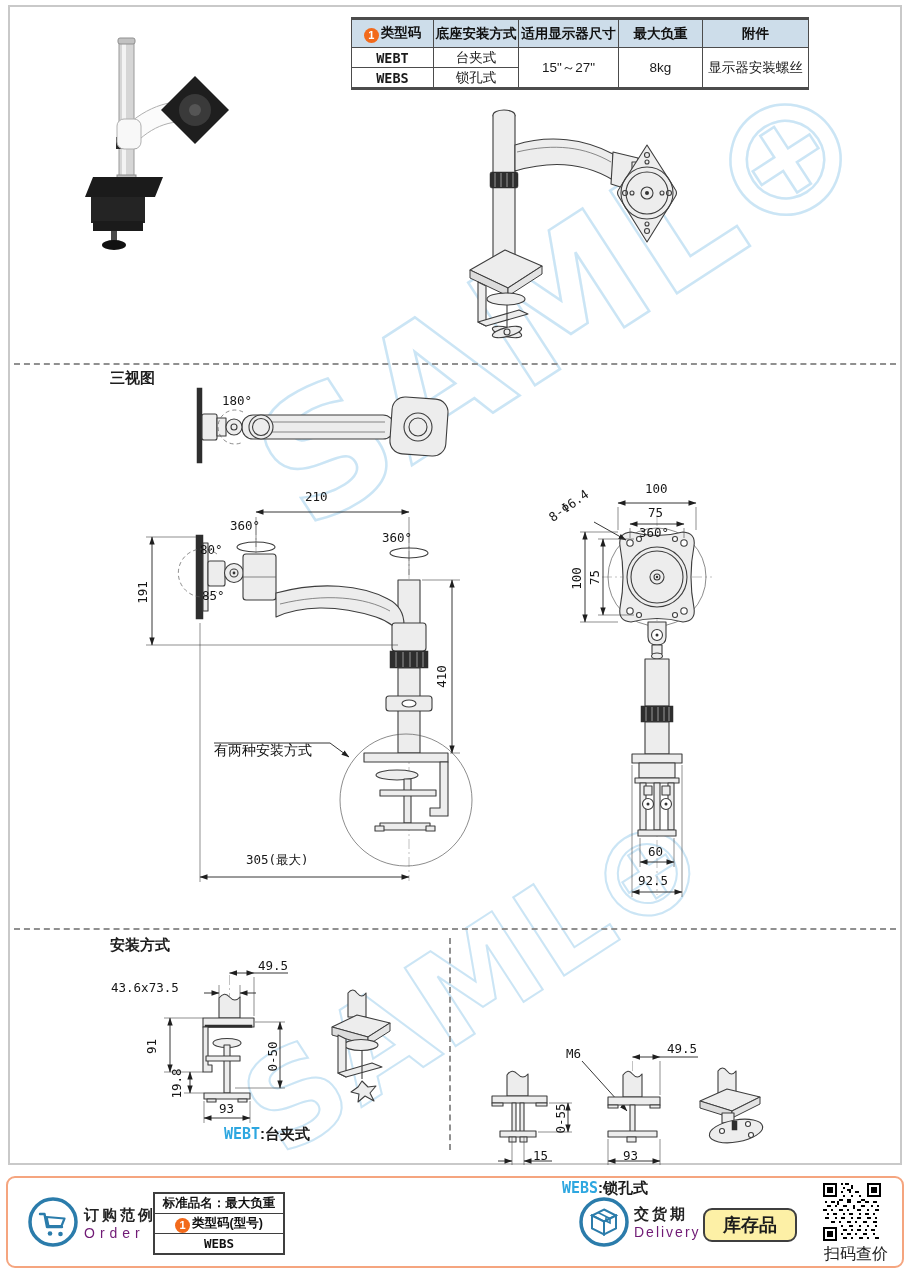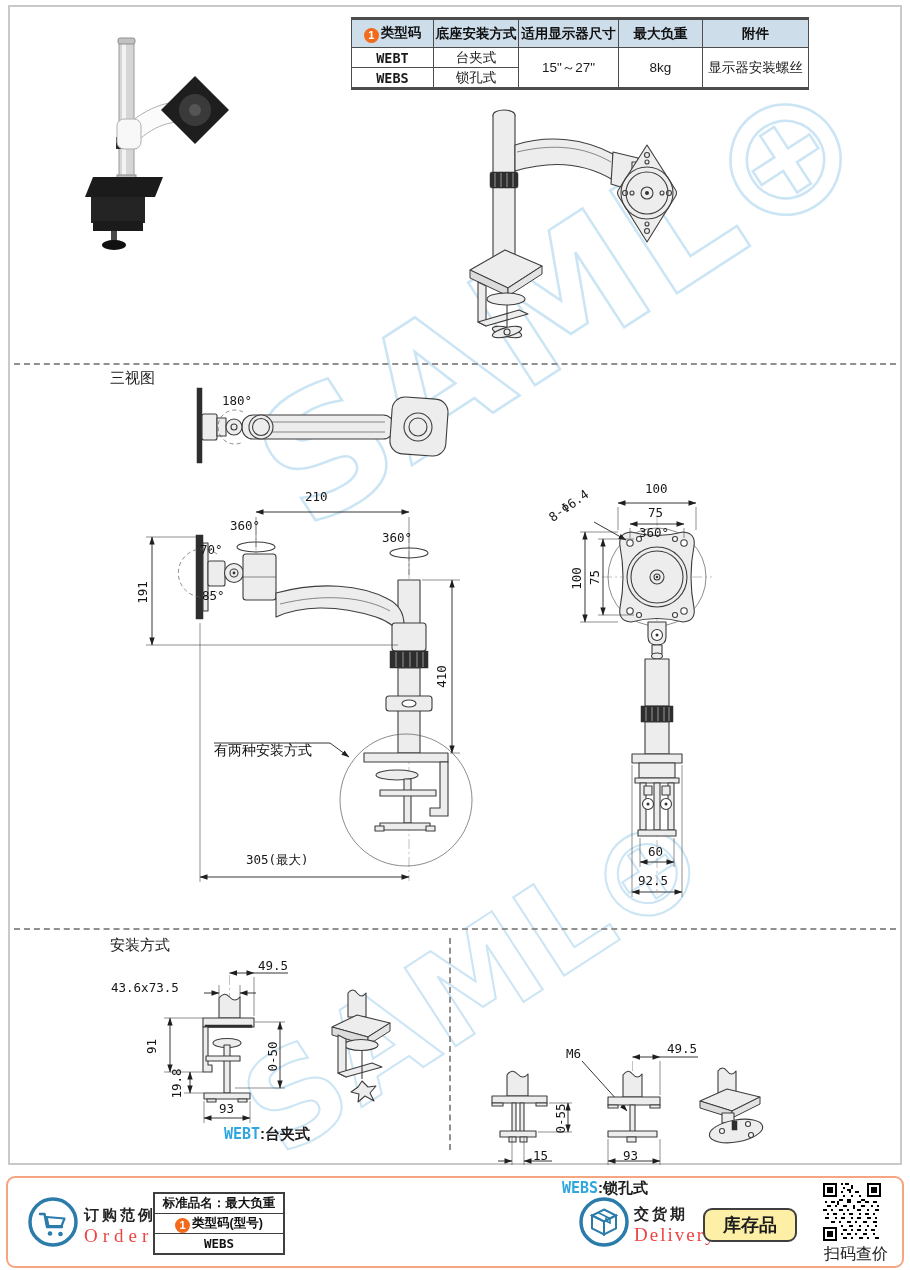--- a/index.html
+++ b/index.html
@@ -11,21 +11,21 @@
   .footer-frame{left:6px;top:1176px;width:894px;height:88px;border:2px solid #f5a57f;border-radius:9px;z-index:1;background:#fff;}
   
   .wm{pointer-events:none;z-index:0;display:flex;align-items:center;justify-content:center;}
   .wm span{font-family:"DejaVu Sans",sans-serif;font-weight:bold;color:transparent;
            -webkit-text-stroke:2.5px #cbe5f5;letter-spacing:2px;white-space:nowrap;}
   .wm1 span{font-size:168px;transform:rotate(-33deg);}
   .wm2 span{font-size:128px;transform:rotate(-33deg);-webkit-text-stroke-width:2px;}
   
   .hsep{border-top:2px dashed #909090;height:0;z-index:1;}
   .vsep{border-left:2px dashed #909090;width:0;z-index:1;}
-  .section-label{font-size:15px;font-weight:400;color:#1d1d1d;z-index:2;}
+  .section-label{font-size:15px;font-weight:700;color:#1d1d1d;z-index:2;}
   
   table.spec{border-collapse:collapse;table-layout:fixed;z-index:2;position:absolute;
              border-top:3px solid #4c4c4c;border-bottom:3px solid #4c4c4c;background:#fff;}
   table.spec th{background:#cdddea;font-size:13.5px;font-weight:600;color:#111;
                 border:1px solid #4c4c4c;height:27px;padding:0;}
   table.spec td{font-size:13.5px;color:#1a1a1a;text-align:center;border:1px solid #4c4c4c;height:19px;padding:0;}
   .code-cell{color:#2ea7e0;font-weight:600;font-size:13px;font-family:"DejaVu Sans Mono",monospace;}
   .badge{display:inline-block;width:15px;height:15px;border-radius:50%;background:#f26a1b;color:#fff;
          font-size:11px;font-weight:bold;line-height:15px;text-align:center;vertical-align:-2px;margin-right:2px;}
   
@@ -43,21 +43,21 @@
   .ln{fill:none;stroke:#3d3d3d;stroke-width:1.1;}
   .dk{fill:#2e2e2e;stroke:#2e2e2e;stroke-width:.5;}
   .thin{fill:none;stroke:#5a5a5a;stroke-width:.7;}
   .dash{stroke-dasharray:4 3;}
   .cl{fill:none;stroke:#999;stroke-width:.6;stroke-dasharray:10 3 2 3;}
   .dimln{fill:none;stroke:#1f1f1f;stroke-width:.9;}
   .ext{fill:none;stroke:#444;stroke-width:.6;}
   .rib{stroke:#fff;stroke-width:1;opacity:.5;}
   
   .ft-label-cn{position:absolute;font-size:15px;color:#222;letter-spacing:3px;z-index:2;font-weight:bold;}
-  .ft-label-en{position:absolute;font-size:19px;color:#ef4444;letter-spacing:5px;z-index:2;font-family:Liberation Serif, serif;}
+  .ft-label-en{position:absolute;font-size:14px;color:#701a75;letter-spacing:5px;z-index:2;font-family:Liberation Sans, sans-serif;}
   table.order{border-collapse:collapse;position:absolute;z-index:2;border:2px solid #3f3f3f;background:#fff;}
   table.order td{border:1px solid #3f3f3f;text-align:center;font-size:12.5px;color:#111;height:19px;padding:0 4px;font-weight:600;}
   .stock-box{position:absolute;background:#fdf0a6;border:2px solid #3f3f3f;border-radius:9px;
              display:flex;align-items:center;justify-content:center;font-size:18px;font-weight:700;color:#1c1c1c;z-index:2;}
   .qr-caption{position:absolute;font-size:16px;color:#222;z-index:2;}
 </style>
 </head>
 <body>
 
 <svg width="0" height="0" style="position:absolute">
@@ -232,21 +232,21 @@
     <line class="ext" x1="292" y1="95" x2="330" y2="95"></line>
     <line class="ext" x1="320" y1="268" x2="330" y2="268"></line>
     <line class="dimln" x1="70" y1="392" x2="279" y2="392" marker-start="url(#arw)" marker-end="url(#arw)"></line>
     <line class="ext" x1="70" y1="138" x2="70" y2="397"></line>
     <line class="dimln" x1="84" y1="258" x2="200" y2="258"></line>
     <line class="dimln" x1="200" y1="258" x2="219" y2="272" marker-end="url(#arw)"></line>
   </svg>
   <span class="dim" style="left:175px;top:4px">210</span>
   <span class="dim" style="left:100px;top:33px">360°</span>
   <span class="dim" style="left:252px;top:45px">360°</span>
-  <span class="dim" style="left:70px;top:57px">70°</span>
+  <span class="dim" style="left:70px;top:57px">80°</span>
   <span class="dim" style="left:72px;top:103px">85°</span>
   <span class="dim rot" style="left:1px;top:100px">191</span>
   <span class="dim rot" style="left:300px;top:184px">410</span>
   <span class="note" style="left:84px;top:257px">有两种安装方式</span>
   <span class="dim" style="left:116px;top:367px">305(最大)</span>
 </div>
 
 <div class="abs" style="left:560px;top:480px;width:280px;height:420px">
   <svg class="drw" style="left:0;top:0" width="280" height="420" viewBox="0 0 280 420">
     <line class="cl" x1="97" y1="36" x2="97" y2="415"></line>

